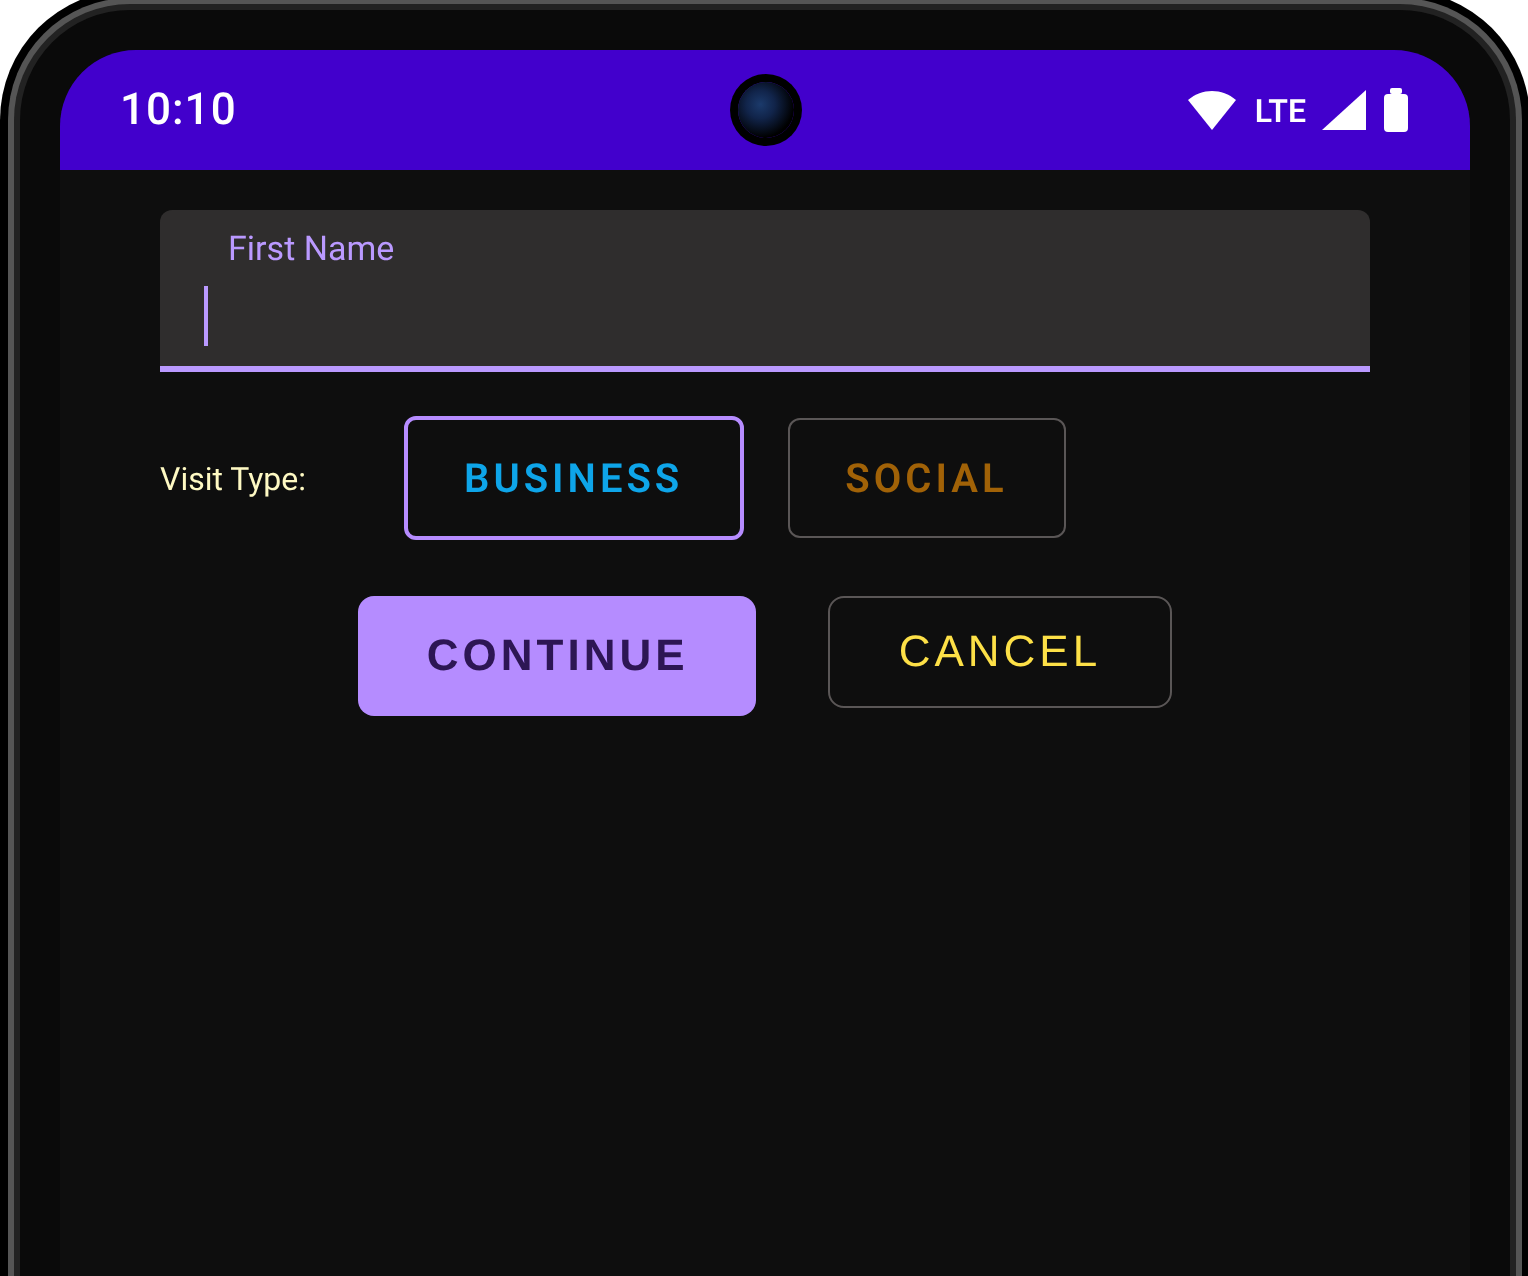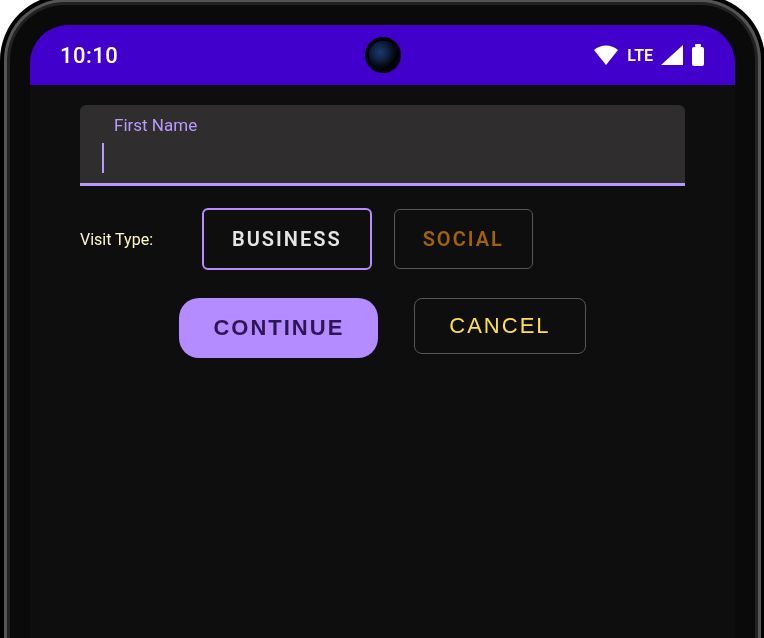--- a/index.html
+++ b/index.html
@@ -129,34 +129,34 @@
     font-size: 20px;
     font-weight: 600;
     letter-spacing: 2px;
     display: flex;
     align-items: center;
     justify-content: center;
     cursor: pointer;
   }
   .chip-btn.selected {
     border: 2px solid #b68cff;
-    color: #e5e5e5;
+    color: #0ea5e9;
     align-items: center;
   }
   .action-row {
     display: flex;
     gap: 36px;
     justify-content: center;
     margin-top: 6px;
   }
   .btn-filled {
     background: #b58cff;
     color: #2d1654;
     border: none;
-    border-radius: 20px;
+    border-radius: 8px;
     height: 60px;
     padding: 0 34px;
     font-size: 22px;
     font-weight: 600;
     letter-spacing: 2px;
     cursor: pointer;
   }
   .btn-outlined {
     background: transparent;
     color: #fde047;

